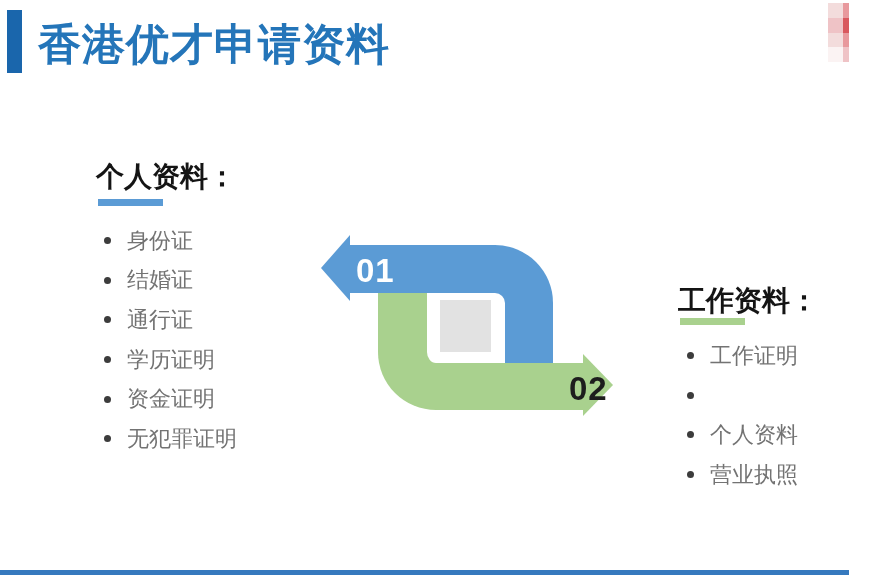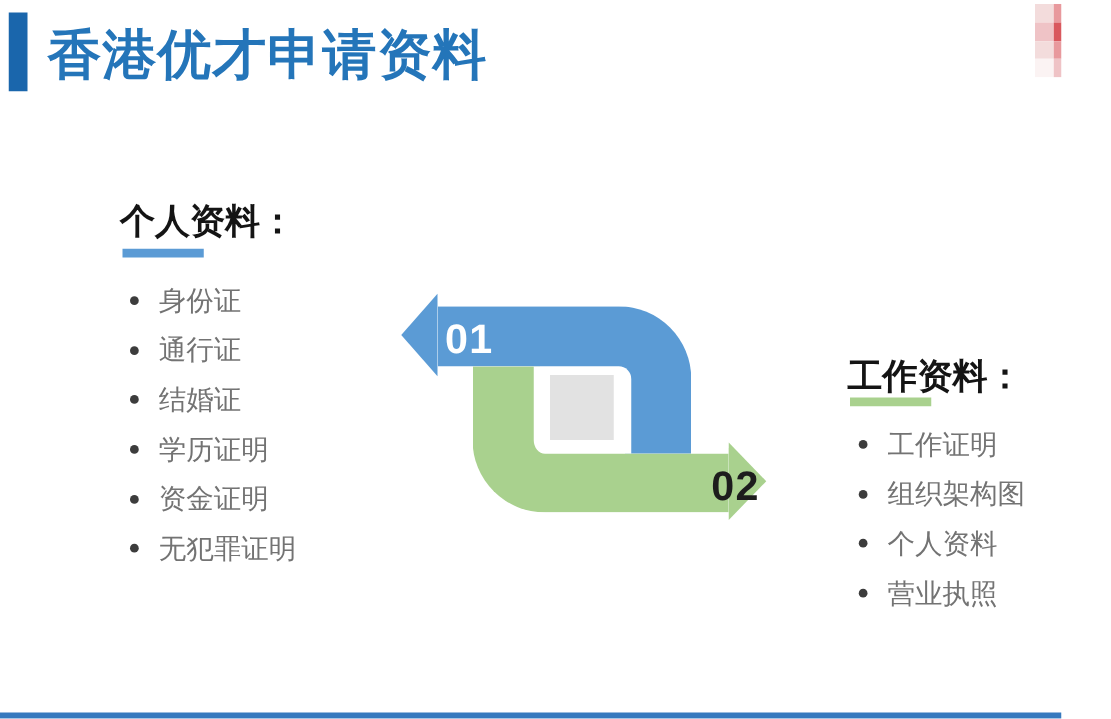--- a/index.html
+++ b/index.html
@@ -85,25 +85,25 @@
 
   <div class="section-heading heading-personal">个人资料：</div>
   <div class="underline underline-personal"></div>
   <ul class="list list-personal">
     <li>
         <span class="dot"></span>
         <span>身份证</span>
       </li>
     <li>
         <span class="dot"></span>
-        <span>通行证</span>
+        <span>结婚证</span>
       </li>
     <li>
         <span class="dot"></span>
-        <span>结婚证</span>
+        <span>通行证</span>
       </li>
     <li>
         <span class="dot"></span>
         <span>学历证明</span>
       </li>
     <li>
         <span class="dot"></span>
         <span>资金证明</span>
       </li>
     <li>
@@ -124,21 +124,20 @@
 
   <div class="section-heading heading-work">工作资料：</div>
   <div class="underline underline-work"></div>
   <ul class="list list-work">
     <li>
         <span class="dot"></span>
         <span>工作证明</span>
       </li>
     <li>
         <span class="dot"></span>
-        <span>组织架构图</span>
       </li>
     <li>
         <span class="dot"></span>
         <span>个人资料</span>
       </li>
     <li>
         <span class="dot"></span>
         <span>营业执照</span>
       </li>
   </ul>

